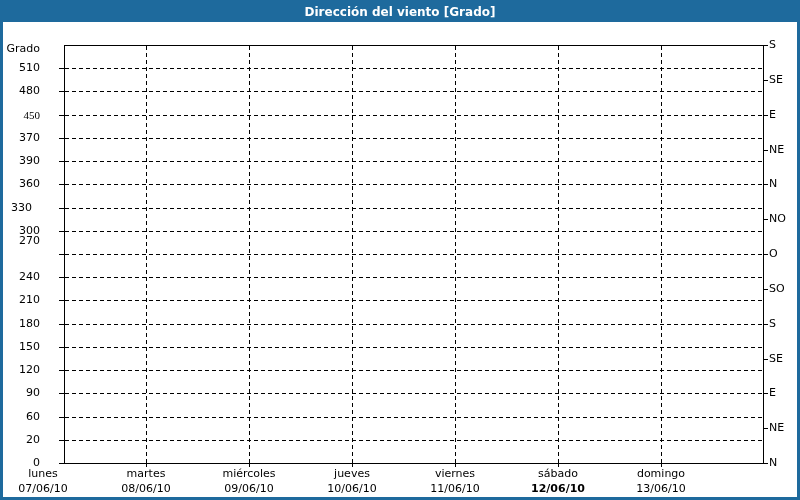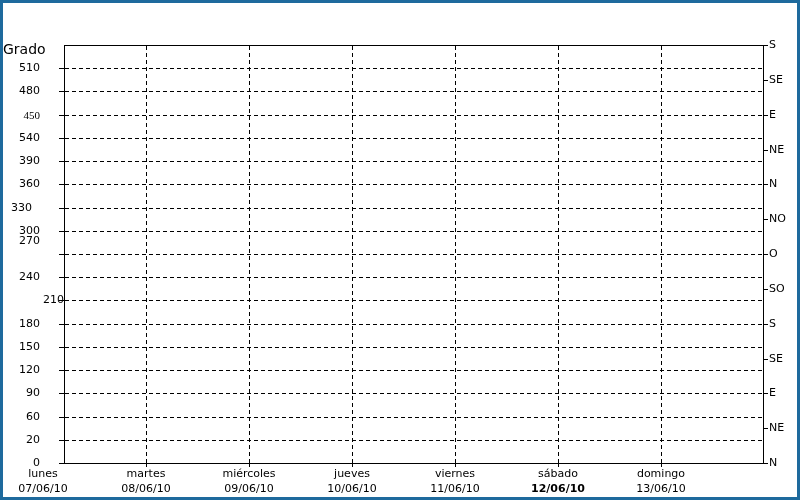--- a/index.html
+++ b/index.html
@@ -23,26 +23,27 @@
   .vgrid{position:absolute;top:0;height:100%;width:1px;
     background:repeating-linear-gradient(to bottom,#000 0 4px,transparent 4px 7px);}
   .tick{position:absolute;background:#000;}
   .ylab{position:absolute;left:0;width:37px;text-align:right;
     font-size:11px;color:#000;line-height:12px;white-space:nowrap;}
   .rlab{position:absolute;left:766px;width:32px;text-align:left;
     font-size:11px;color:#000;line-height:12px;white-space:nowrap;}
   .xlab{position:absolute;width:104px;text-align:center;
     font-size:11px;color:#000;line-height:13px;white-space:nowrap;}
   .axtitle{position:absolute;left:0;top:40px;width:37px;text-align:right;
-    font-size:14px;color:#000;line-height:12px;}
+    font-size:11px;color:#000;line-height:12px;}
 </style>
 </head>
 <body>
 
 <div class="frame">
+  <div class="titlebar">Dirección del viento [Grado]</div>
   <div class="axtitle">Grado</div>
   <div class="plot" id="plot">
       <div class="hgrid" style="top: 394px;"></div>
       <div class="hgrid" style="top: 371px;"></div>
       <div class="hgrid" style="top: 347px;"></div>
       <div class="hgrid" style="top: 324px;"></div>
       <div class="hgrid" style="top: 301px;"></div>
       <div class="hgrid" style="top: 278px;"></div>
       <div class="hgrid" style="top: 254px;"></div>
       <div class="hgrid" style="top: 231px;"></div>
@@ -71,35 +72,35 @@
     <div class="ylab" style="top: 408px;">60</div>
     <div class="tick" style="left: 56px; width: 5px; height: 1px; top: 390px;"></div>
     <div class="ylab" style="top: 384px;">90</div>
     <div class="tick" style="left: 56px; width: 5px; height: 1px; top: 367px;"></div>
     <div class="ylab" style="top: 361px;">120</div>
     <div class="tick" style="left: 56px; width: 5px; height: 1px; top: 344px;"></div>
     <div class="ylab" style="top: 338px;">150</div>
     <div class="tick" style="left: 56px; width: 5px; height: 1px; top: 321px;"></div>
     <div class="ylab" style="top: 315px;">180</div>
     <div class="tick" style="left: 56px; width: 5px; height: 1px; top: 297px;"></div>
-    <div class="ylab" style="top: 291px; padding-left: 24px;">210</div>
+    <div class="ylab" style="top: 291px;">210</div>
     <div class="tick" style="left: 56px; width: 5px; height: 1px; top: 274px;"></div>
     <div class="ylab" style="top: 268px;">240</div>
     <div class="tick" style="left: 56px; width: 5px; height: 1px; top: 251px;"></div>
     <div class="ylab" style="top: 232px;">270</div>
     <div class="tick" style="left: 56px; width: 5px; height: 1px; top: 228px;"></div>
     <div class="ylab" style="top: 222px;">300</div>
     <div class="tick" style="left: 56px; width: 5px; height: 1px; top: 205px;"></div>
     <div class="ylab" style="top: 199px; text-align: center;">330</div>
     <div class="tick" style="left: 56px; width: 5px; height: 1px; top: 181px;"></div>
     <div class="ylab" style="top: 175px;">360</div>
     <div class="tick" style="left: 56px; width: 5px; height: 1px; top: 158px;"></div>
     <div class="ylab" style="top: 152px;">390</div>
     <div class="tick" style="left: 56px; width: 5px; height: 1px; top: 135px;"></div>
-    <div class="ylab" style="top: 129px;">540</div>
+    <div class="ylab" style="top: 129px;">370</div>
     <div class="tick" style="left: 56px; width: 5px; height: 1px; top: 112px;"></div>
     <div class="ylab" style="top: 106px; font-family: Liberation Serif, serif;">450</div>
     <div class="tick" style="left: 56px; width: 5px; height: 1px; top: 88px;"></div>
     <div class="ylab" style="top: 82px;">480</div>
     <div class="tick" style="left: 56px; width: 5px; height: 1px; top: 65px;"></div>
     <div class="ylab" style="top: 59px;">510</div>
     <div class="tick" style="left: 760px; width: 5px; height: 1px; top: 460px;"></div>
     <div class="rlab" style="top: 454px;">N</div>
     <div class="tick" style="left: 760px; width: 5px; height: 1px; top: 425px;"></div>
     <div class="rlab" style="top: 419px;">NE</div>

